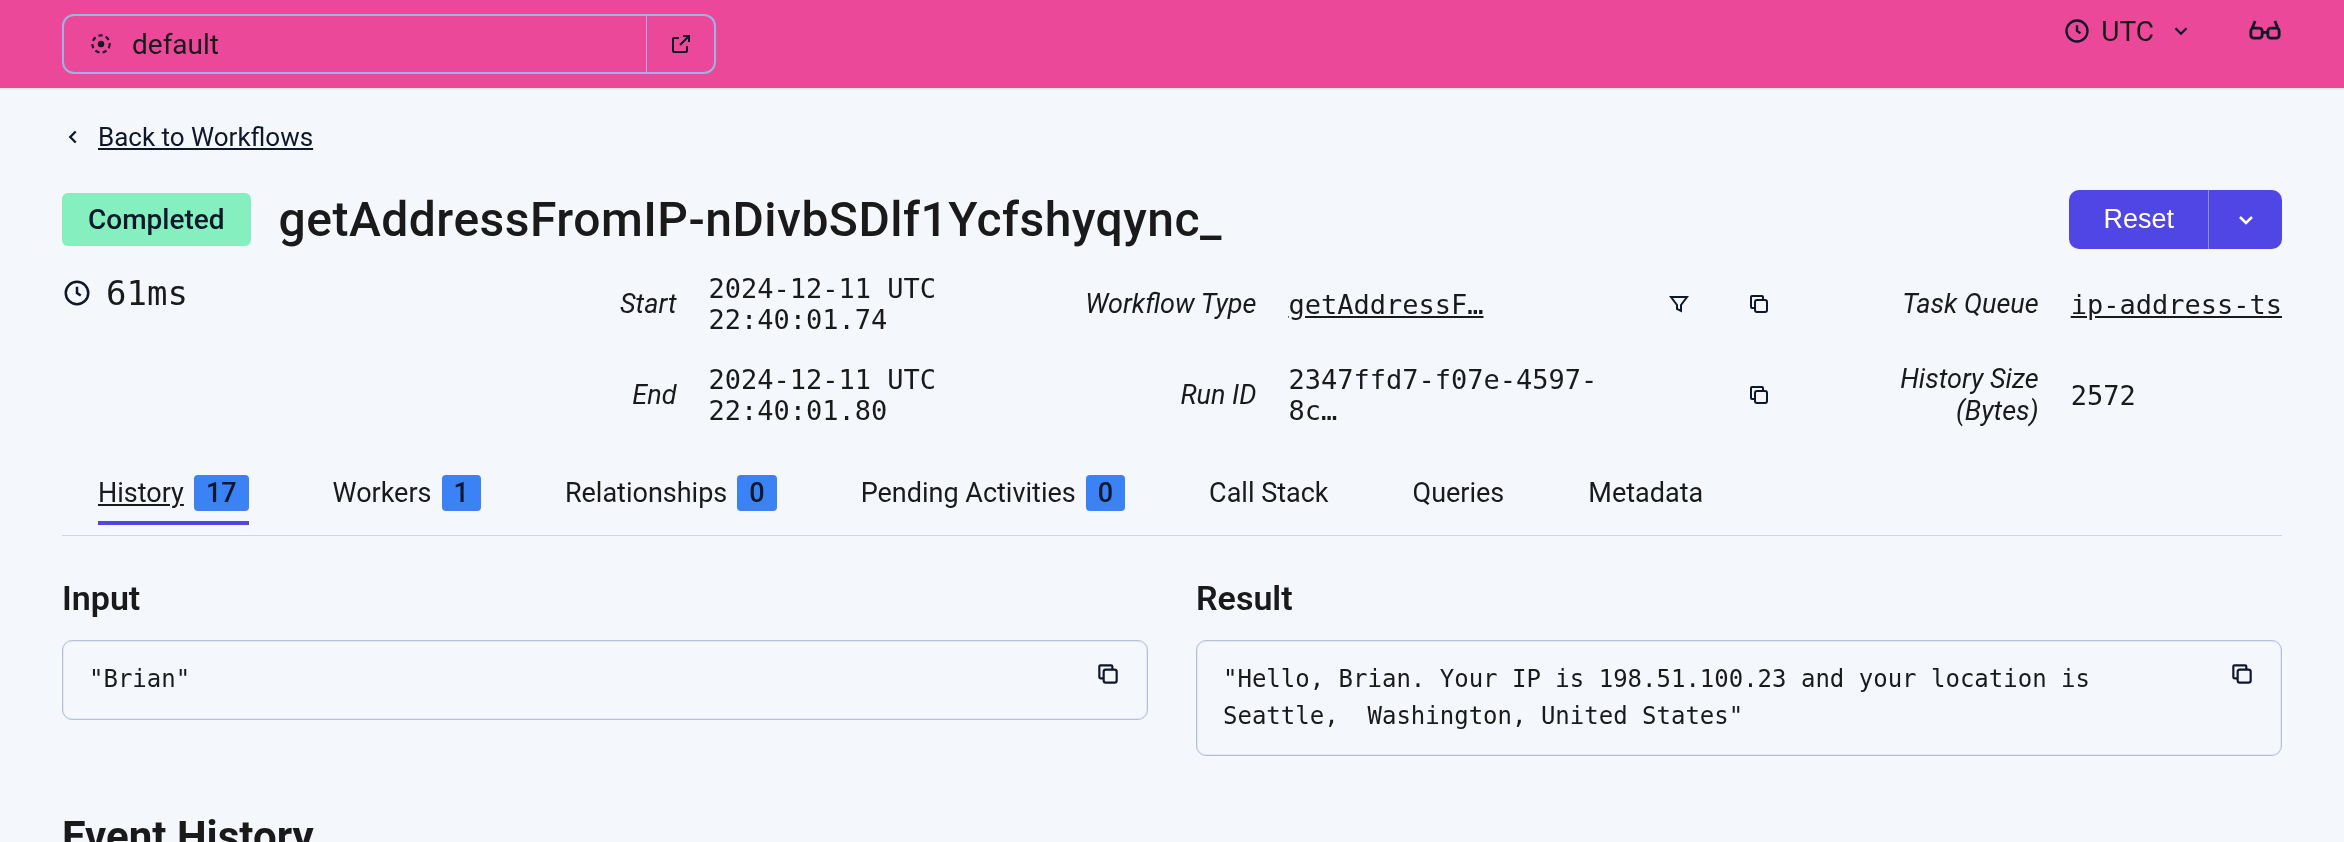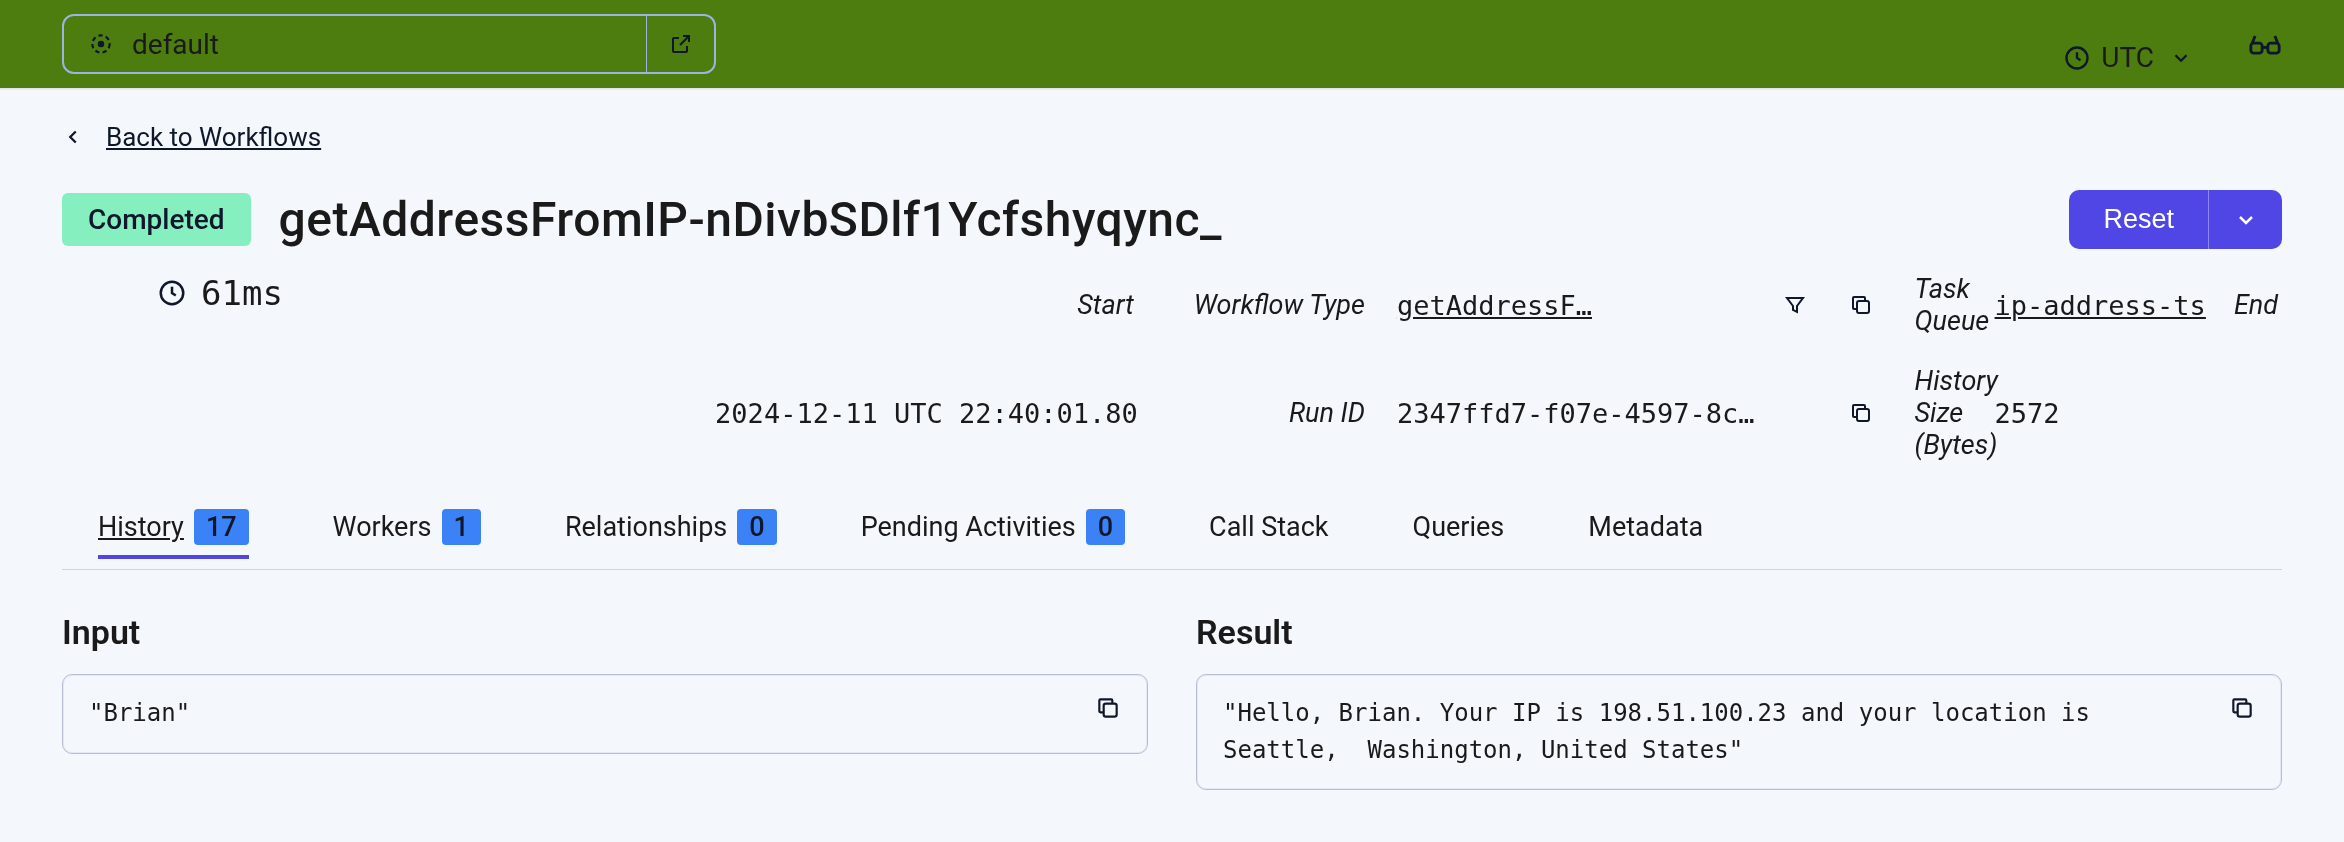--- a/index.html
+++ b/index.html
@@ -7,25 +7,25 @@
     font-family: -apple-system, BlinkMacSystemFont, "Segoe UI", Roboto, Helvetica, Arial, sans-serif;
     background: #fff;
     color: #1a1a1a;
     width: 2344px;
     height: 842px;
     overflow: hidden;
   }
   
   .topbar {
     display: flex;
-    align-items: flex-end;
+    align-items: flex-start;
     justify-content: space-between;
     padding: 14px 62px 14px 62px;
     border-bottom: 1px solid #e4e4e7;
-    background: #4d7c0f;
+    background: #ec4899;
   }
   .ns-selector {
     display: flex;
     align-items: center;
     border: 2px solid #9db4e0;
     border-radius: 12px;
     height: 60px;
     width: 654px;
   }
   .ns-left {
@@ -47,34 +47,33 @@
   .topbar-right {
     display: flex;
     align-items: center;
     gap: 56px;
   }
   .tz-select {
     display: flex;
     align-items: center;
     gap: 10px;
     font-size: 28px;
-    margin-top: 23px;
   }
   .chev-down { margin-left:6px; }
   
   .content {
     background: #f4f7fc;
     min-height: calc(100% - 90px);
     padding: 32px 62px 0 62px;
     border-top: 1px solid #ececf0;
   }
   .back-link {
     display: inline-flex;
     align-items: center;
-    gap: 22px;
+    gap: 14px;
     font-size: 26px;
     text-decoration: underline;
     color: #0f172a;
   }
   
   .title-row {
     display: flex;
     align-items: center;
     gap: 28px;
     margin-top: 38px;
@@ -295,20 +294,21 @@
           <circle cx="12" cy="12" r="9"></circle>
             <path d="M12 7v5l3 2"></path>
         </svg>
       </span>
       <span>61ms</span>
     </div>
 
     <div class="meta-grid">
 
       <span class="label">Start</span>
+      <span class="value">2024-12-11 UTC 22:40:01.74</span>
       <span></span>
       <span class="label">Workflow Type</span>
       <span class="value underline">getAddressF…</span>
       <span class="icon-cell">
         <svg width="24" height="24" viewBox="0 0 24 24" fill="none" stroke="#0f172a" stroke-width="2">
           <path d="M4 5h16l-6 8v6l-4-2v-4L4 5z"></path>
         </svg>
       </span>
       <span class="icon-cell">
         <svg width="24" height="24" viewBox="0 0 24 24" fill="none" stroke="#0f172a" stroke-width="2">

